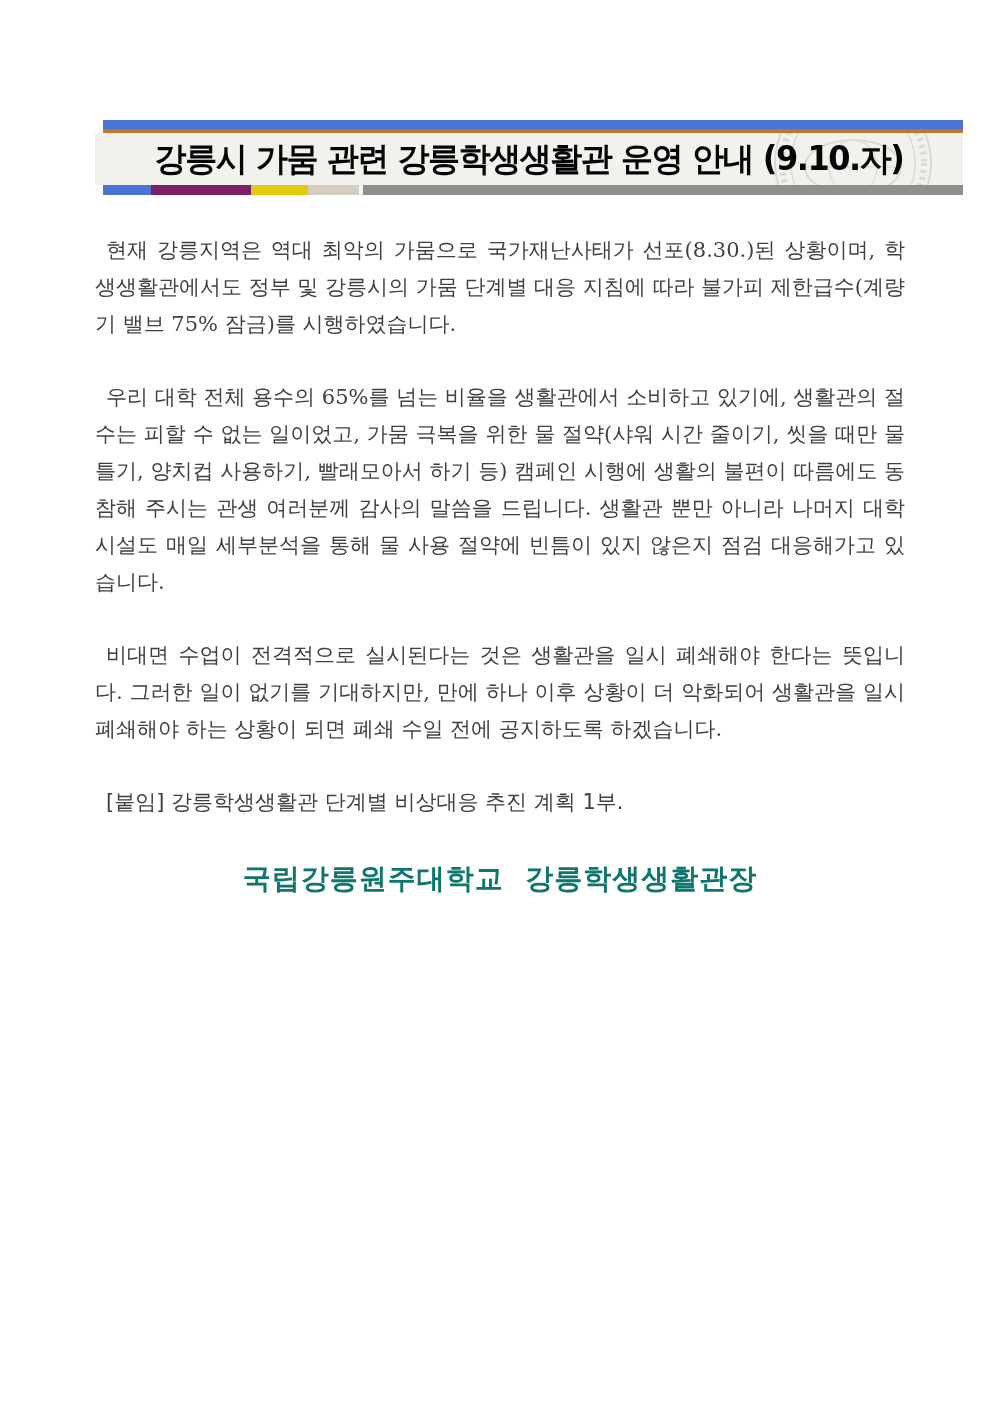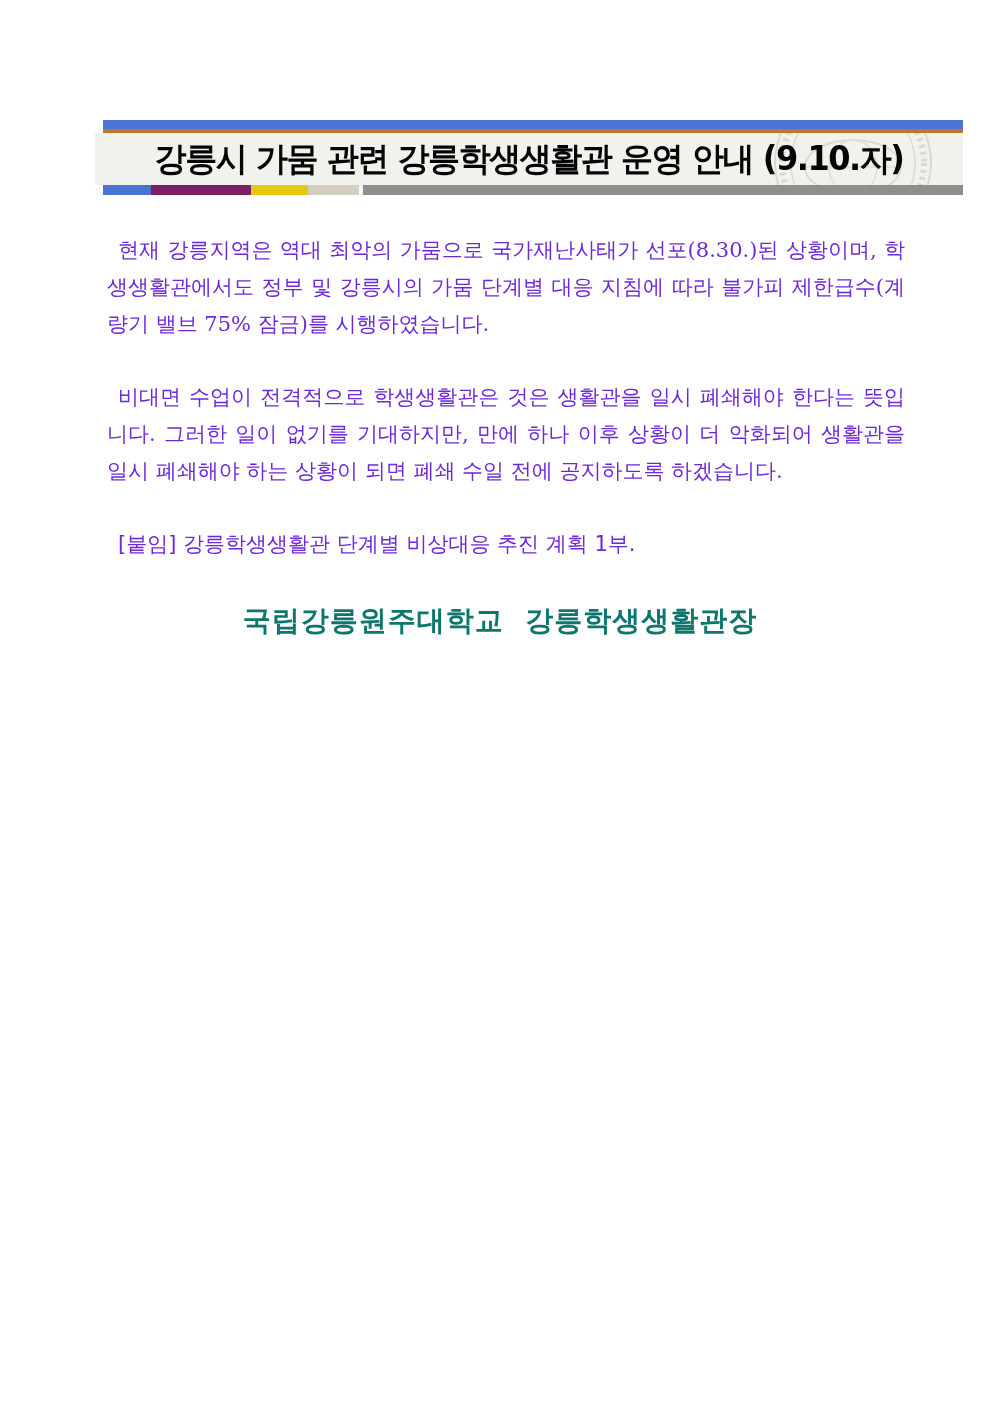--- a/index.html
+++ b/index.html
@@ -81,27 +81,27 @@
   .seg-gray   { flex: 1;      background: #8e8e8e; }
 
   
   .content {
     position: absolute;
     left: 95px;
     top: 232px;
     width: 810px;
   }
   .content p {
-    margin: 0 0 36px 12px;
+    margin: 0 0 36px 0;
     font-size: 21px;
     line-height: 37px;
     text-align: justify;
     text-indent: 11px;
     word-break: break-all;
-    color: #6d28d9;
+    color: #404040;
   }
   .content p.tight  { margin-bottom: 19px; }
   .content p.before-attach { margin-bottom: 28px; }
   .attachment {
     margin: 0;
     font-family: "DejaVu Sans", sans-serif;
     font-size: 21px;
     line-height: 37px;
     text-indent: 0;
     color: #141414;
@@ -144,20 +144,21 @@
       <span class="seg-purple"></span>
       <span class="seg-yellow"></span>
       <span class="seg-beige"></span>
       <span class="seg-gap"></span>
       <span class="seg-gray"></span>
     </div>
   </header>
 
   <main class="content">
     <p>현재 강릉지역은 역대 최악의 가뭄으로 국가재난사태가 선포(8.30.)된 상황이며, 학생생활관에서도 정부 및 강릉시의 가뭄 단계별 대응 지침에 따라 불가피 제한급수(계량기 밸브 75% 잠금)를 시행하였습니다.</p>
-    <p>비대면 수업이 전격적으로 학생생활관은 것은 생활관을 일시 폐쇄해야 한다는 뜻입니다. 그러한 일이 없기를 기대하지만, 만에 하나 이후 상황이 더 악화되어 생활관을 일시 폐쇄해야 하는 상황이 되면 폐쇄 수일 전에 공지하도록 하겠습니다.</p>
+    <p>우리 대학 전체 용수의 65%를 넘는 비율을 생활관에서 소비하고 있기에, 생활관의 절수는 피할 수 없는 일이었고, 가뭄 극복을 위한 물 절약(샤워 시간 줄이기, 씻을 때만 물 틀기, 양치컵 사용하기, 빨래모아서 하기 등) 캠페인 시행에 생활의 불편이 따름에도 동참해 주시는 관생 여러분께 감사의 말씀을 드립니다. 생활관 뿐만 아니라 나머지 대학시설도 매일 세부분석을 통해 물 사용 절약에 빈틈이 있지 않은지 점검 대응해가고 있습니다.</p>
+    <p>비대면 수업이 전격적으로 실시된다는 것은 생활관을 일시 폐쇄해야 한다는 뜻입니다. 그러한 일이 없기를 기대하지만, 만에 하나 이후 상황이 더 악화되어 생활관을 일시 폐쇄해야 하는 상황이 되면 폐쇄 수일 전에 공지하도록 하겠습니다.</p>
 
     <p class="attachment">[붙임] 강릉학생생활관 단계별 비상대응 추진 계획 1부.</p>
 
     <div class="signature">국립강릉원주대학교  강릉학생생활관장</div>
   </main>
 
 </div>
 
 </body></html>

